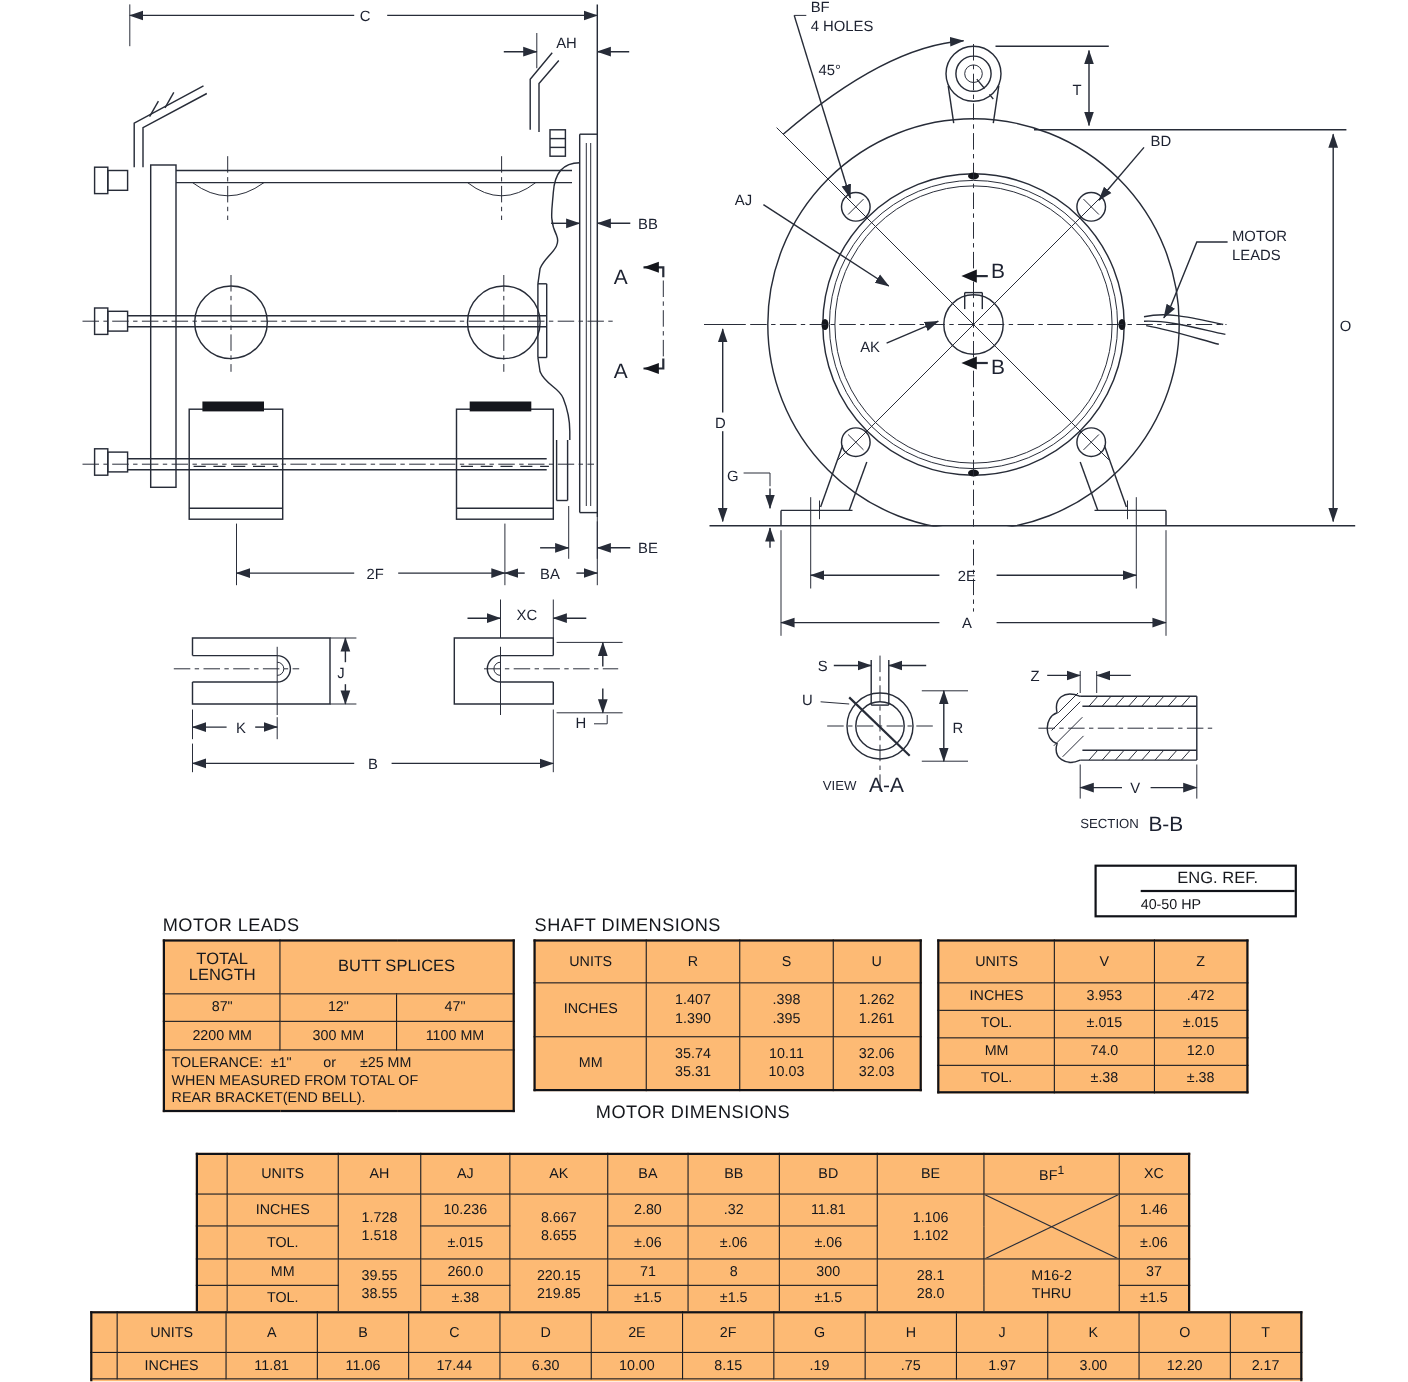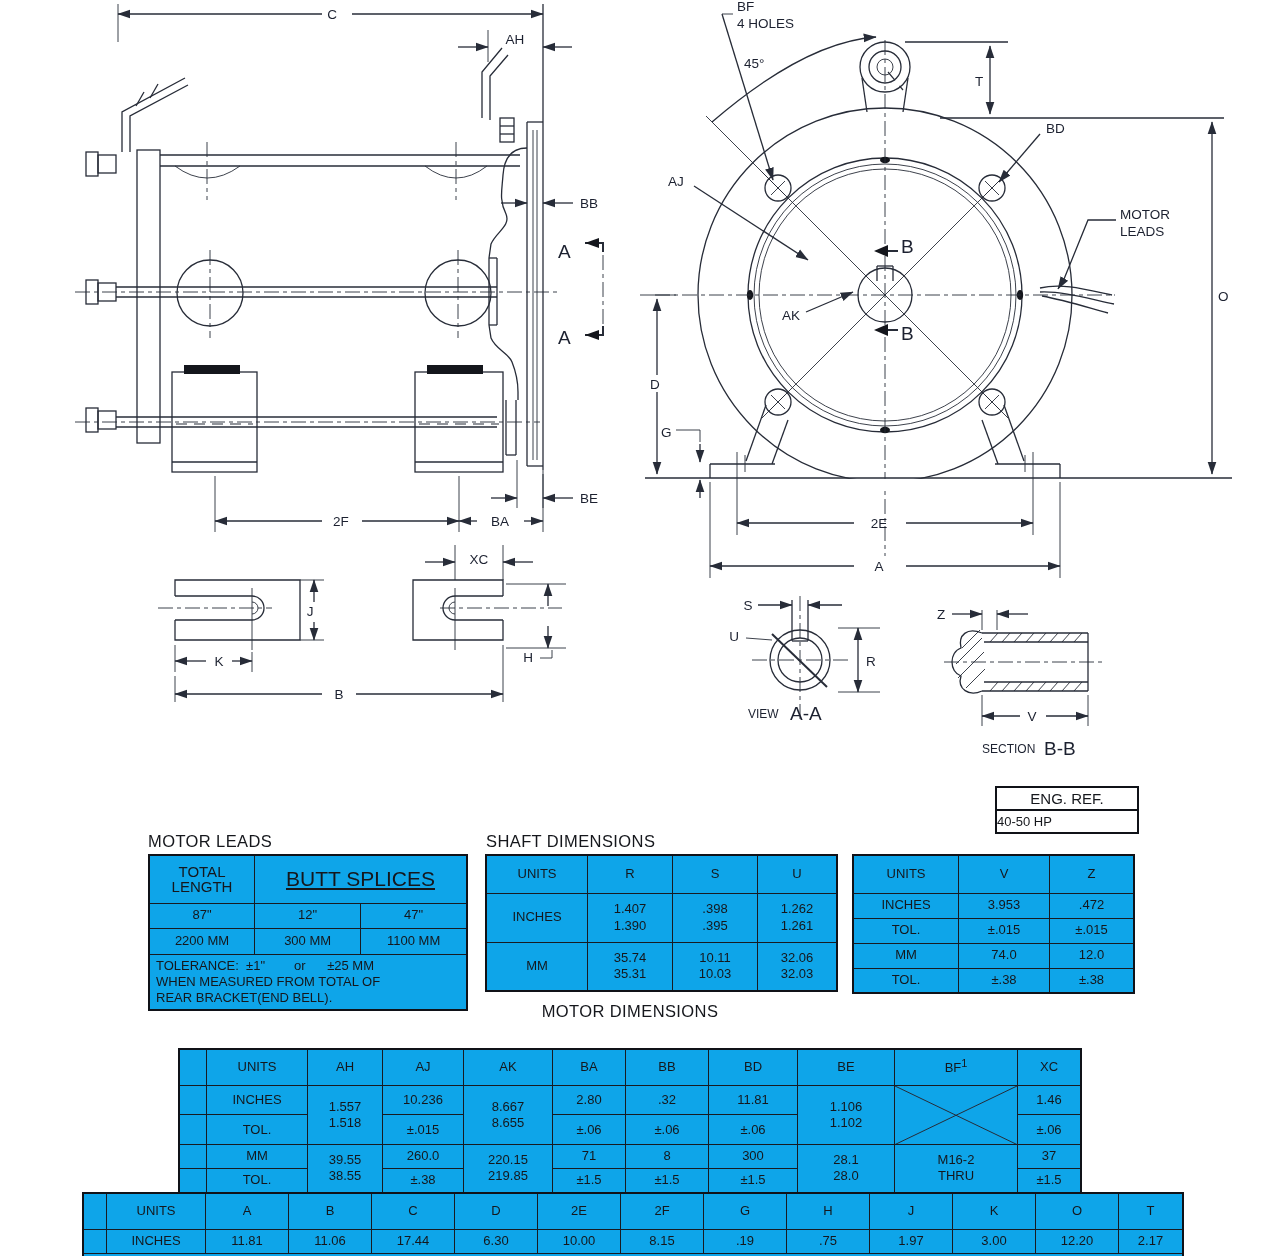--- a/index.html
+++ b/index.html
@@ -8,29 +8,29 @@
   svg{position:absolute;left:0;top:0;}
   svg .ln{stroke:#272c38;stroke-width:1.3;fill:none;}
   svg .thin{stroke:#272c38;stroke-width:0.9;fill:none;}
   svg .thk{stroke:#272c38;stroke-width:2;fill:none;}
   svg .cl{stroke:#272c38;stroke-width:0.9;fill:none;stroke-dasharray:15 4 4 4;}
   svg .dsh{stroke:#272c38;stroke-width:1.2;fill:none;stroke-dasharray:11 7;}
   svg .fill{fill:#14161c;stroke:none;}
   svg text{fill:#1c2130;font-family:"Liberation Sans",sans-serif;font-size:13.5px;}
   svg text.big{font-size:19px;}
   svg text.small{font-size:12px;}
-  .tbl{position:absolute;border-collapse:collapse;table-layout:fixed;background:#0ea5e9;}
+  .tbl{position:absolute;border-collapse:collapse;table-layout:fixed;background:#fdba74;}
   .tbl td,.tbl th{border:1.6px solid #181b22;text-align:center;vertical-align:middle;
       font-weight:normal;padding:0;font-size:13px;line-height:1.25;overflow:hidden;}
   .tbl{border:2.5px solid #101218;}
   .hd{font-size:17px;}
   .lbl{font-size:11.5px;}
   .ttl{position:absolute;font-size:16.5px;letter-spacing:.4px;color:#15171c;}
   .note{text-align:left !important;font-size:12px;padding:3px 6px !important;white-space:pre-wrap;line-height:1.3;}
-  .engref{position:absolute;left:995px;top:786px;width:140px;border:2.5px solid #101218;background:#fff;}
+  .engref{position:absolute;left:995px;top:786px;width:140px;border:2.5px solid #101218;background:#fff;padding-left:40px;}
   .engref .er-h{border-bottom:2px solid #101218;font-size:15px;text-align:center;padding:2px 0;}
   .engref .er-v{font-size:13px;text-align:left;padding:3px 0;}
   .xcell svg{position:static;display:block;width:100%;height:100%;}
   .two{display:block;}
 </style>
 </head>
 <body>
 
 <div class="canvas">
 
@@ -411,21 +411,21 @@
 <div class="engref">
   <div class="er-h">ENG. REF.</div>
   <div class="er-v">40-50 HP</div>
 </div>
 
 <div class="ttl" style="left:148px;top:832px;">MOTOR LEADS</div>
 <table class="tbl" style="left:148px;top:854px;width:320px;">
   <tbody>
         <tr style="height:48px;">
     <th style="width:104px;font-size:15px;line-height:1.05;">TOTAL LENGTH</th>
-    <th colspan="2" style="font-size:21px;text-decoration:underline;">BUTT SPLICES</th>
+    <th colspan="2" style="font-size:15px;">BUTT SPLICES</th>
   </tr>
   <tr style="height:25px;">
     <td style="width:104px;">87"</td>
     <td style="width:104px;">12"</td>
     <td>47"</td>
   </tr>
   <tr style="height:26px;">
     <td>2200 MM</td>
     <td>300 MM</td>
     <td>1100 MM</td>
@@ -521,21 +521,21 @@
     <th class="hd" style="width:82px;">BB</th>
     <th class="hd" style="width:88px;">BD</th>
     <th class="hd" style="width:96px;">BE</th>
     <th class="hd" style="width:122px;"><span>BF</span><sup style="font-size:11px;">1</sup></th>
     <th class="hd">XC</th>
   </tr>
   <tr style="height:24px;">
     <td></td>
     <td class="lbl">INCHES</td>
     <td rowspan="2">
-            <span class="two">1.557</span>
+            <span class="two">1.728</span>
             <span class="two">1.518</span>
           </td>
     <td>10.236</td>
     <td rowspan="2">
             <span class="two">8.667</span>
             <span class="two">8.655</span>
           </td>
     <td>2.80</td>
     <td>.32</td>
     <td>11.81</td>

